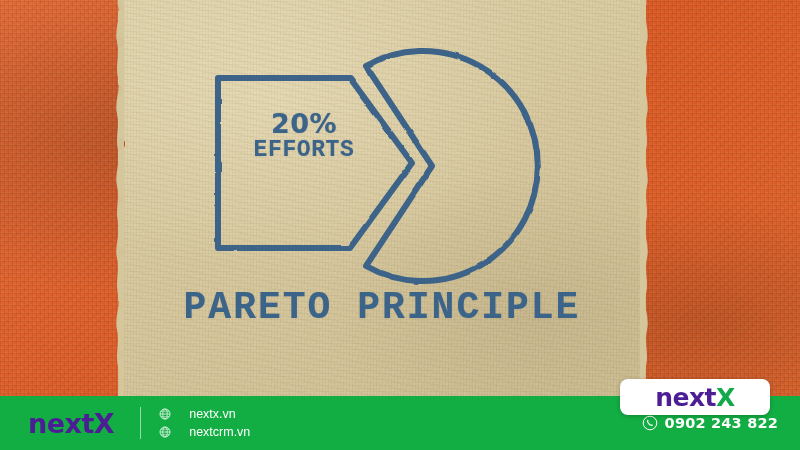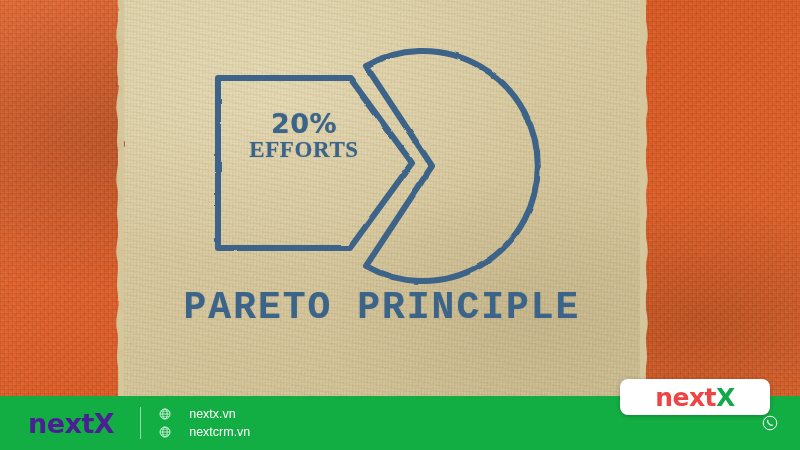--- a/index.html
+++ b/index.html
@@ -102,21 +102,21 @@
   .label-pct {
     font-family: "DejaVu Sans", sans-serif;
     font-size: 27px;
     font-weight: 700;
     color: #3c6489;
     letter-spacing: .5px;
     line-height: 1.05;
     text-shadow: 0 0 1px rgba(60,100,137,.45);
   }
   .label-word {
-    font-family: Liberation Serif, serif;
+    font-family: Liberation Mono, monospace;
     font-size: 23px;
     font-weight: 700;
     color: #3c6489;
     letter-spacing: .6px;
     line-height: 1.05;
     text-shadow: 0 0 1px rgba(60,100,137,.45);
   }
   #efforts-label { left: 34px;  top: 62px; width: 140px; }
   #results-label { left: 236px; top: 62px; width: 150px; }
 
@@ -148,21 +148,21 @@
     justify-content: center;
     box-shadow: 0 1px 4px rgba(0,0,0,.25);
     z-index: 5;
   }
   .brand-badge .txt {
     font-family: "DejaVu Sans", sans-serif;
     font-size: 25px;
     font-weight: 700;
     letter-spacing: -.5px;
   }
-  .brand-badge .b-dark { color:#ef4444; }
+  .brand-badge .b-dark { color:#4c1d95; }
   .brand-badge .b-green{ color:#13a84a; }
 
   
   .footer {
     position: absolute;
     left: 0;
     top: 396px;
     width: 800px;
     height: 54px;
     background: #13ae43;
@@ -308,18 +308,19 @@
     <div class="footer-spacer"></div>
 
     <div class="footer-phones">
       <div class="phone-row">
         <svg class="pic" viewBox="0 0 24 24">
           <circle cx="12" cy="12" r="10.2" fill="none" stroke="#ffffff" stroke-width="1.5"></circle>
           <path d="M8.2,7.3 C7.4,8.1 7.2,9.4 7.8,10.7 C8.8,12.9 11.1,15.2 13.3,16.2
                    C14.6,16.8 15.9,16.6 16.7,15.8 L15.2,14.0 L13.6,14.7
                    C12.6,14.1 9.9,11.4 9.3,10.4 L10.0,8.8 Z" fill="#ffffff"></path>
         </svg>
+        <span>0902 243 822</span>
       </div>
     </div>
 
   </div>
 
 </div>
 
 </body></html>

